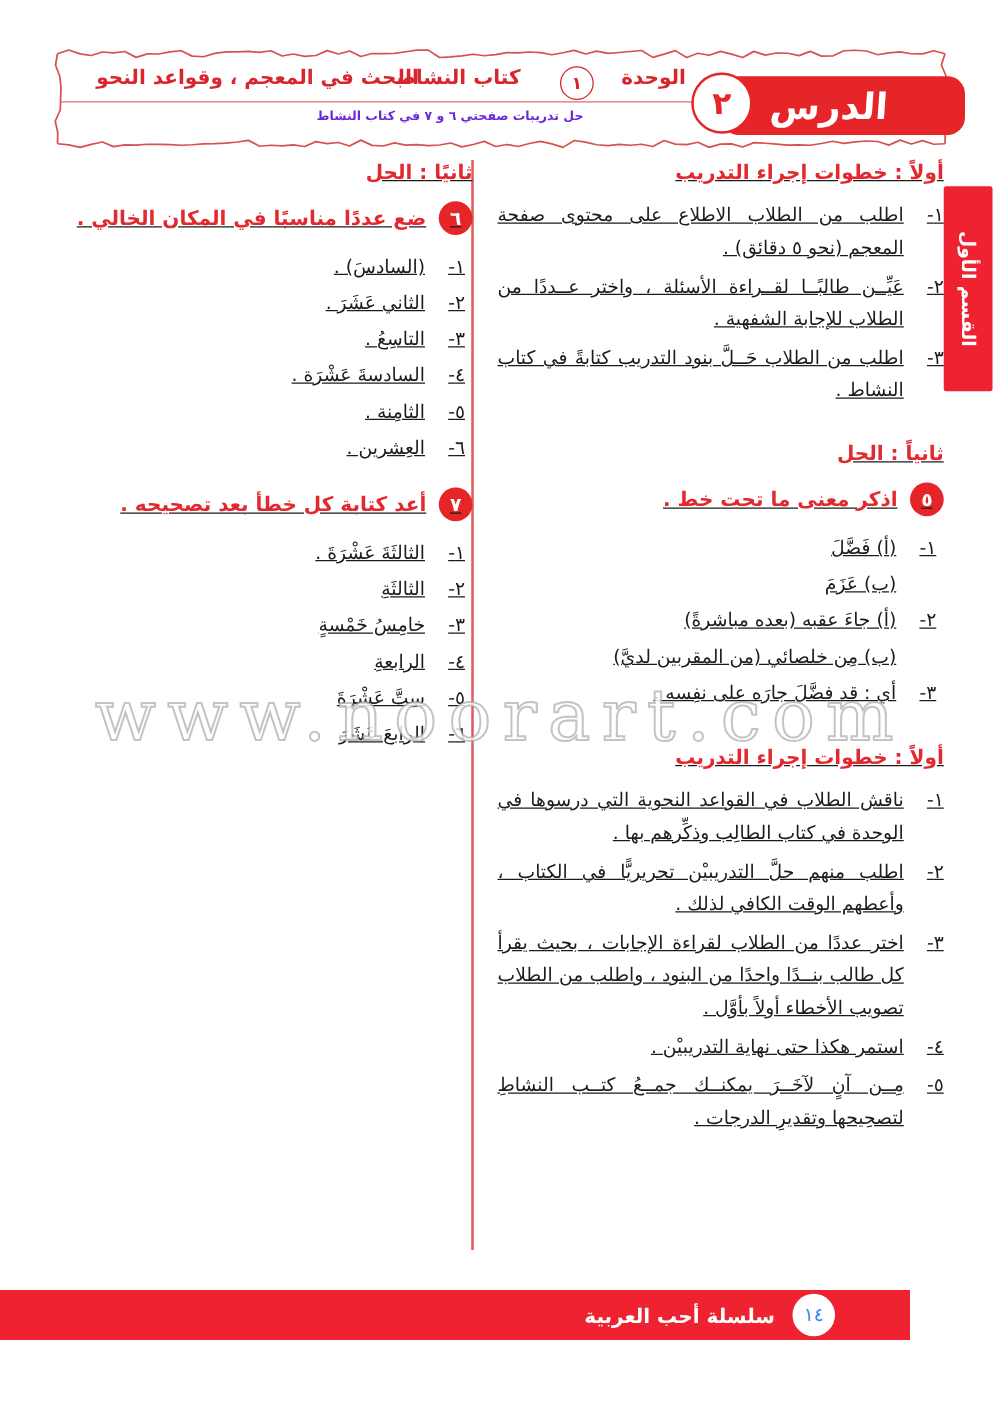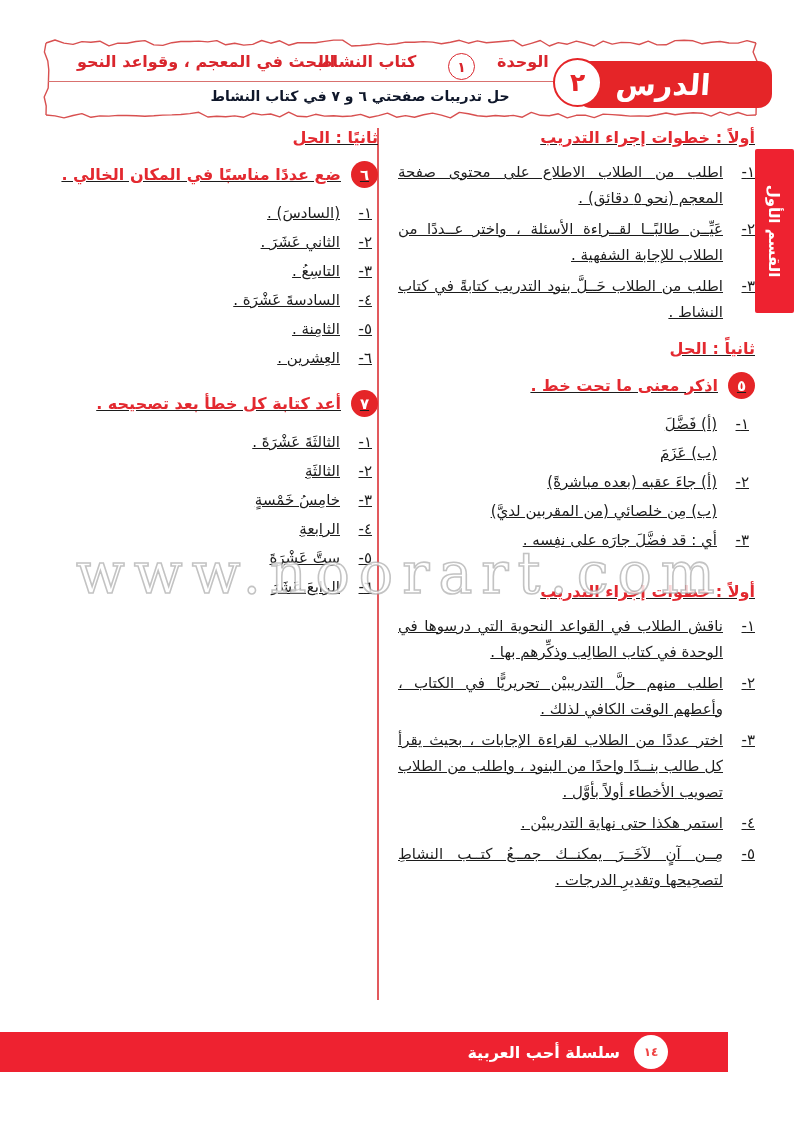--- a/index.html
+++ b/index.html
@@ -13,21 +13,21 @@
   .hdr-row1-item{position:absolute;top:14px;font-weight:bold;font-size:16px;color:#d9262d;white-space:nowrap;}
   #hdr-topic{left:8px;margin-left:29px;}
   #hdr-book{left:276px;}
   #hdr-unit{left:457px;}
   #hdr-unit-circle{
     position:absolute;left:408px;top:15px;width:25px;height:25px;border:1.6px solid #d9262d;
     border-radius:50%;display:flex;align-items:center;justify-content:center;
     color:#d9262d;font-weight:bold;font-size:14px;background:#fff;
   }
   #hdr-line{position:absolute;left:8px;top:43px;width:512px;height:0;border-top:1.4px solid #d9716f;}
-  #hdr-subtitle{position:absolute;left:0;top:50px;width:640px;text-align:center;font-size:14px;color:#0f172a;font-weight:bold;}
+  #hdr-subtitle{position:absolute;left:0;top:50px;width:640px;text-align:center;font-size:10px;color:#6d28d9;font-weight:bold;}
   
   #lesson-banner{position:absolute;left:553px;top:58px;width:219px;height:52px;}
   #lesson-rect{
     position:absolute;left:24px;top:3px;right:0;height:47px;background:#e52528;
     border-radius:14px;display:flex;align-items:center;justify-content:center;
   }
   #lesson-label{color:#ffffff;font-weight:bold;font-size:29px;padding-right:22px;transform:skewX(-4deg);}
   #lesson-circle{
     position:absolute;left:0;top:0;width:49px;height:49px;border-radius:50%;background:#ffffff;
     border:2px solid #e52528;box-sizing:border-box;display:flex;align-items:center;justify-content:center;
@@ -68,21 +68,21 @@
   #watermark{
     position:absolute;left:0;top:540px;width:800px;text-align:center;z-index:30;
     direction:ltr;font-family:"DejaVu Serif",serif;font-size:57px;letter-spacing:9px;
     color:rgba(255,255,255,0.82);-webkit-text-stroke:1.6px rgba(158,158,158,0.62);
     pointer-events:none;white-space:nowrap;
   }
   
   #footer-bar{position:absolute;left:0;top:1032px;width:728px;height:40px;background:#ee2230;}
   #footer-circle{
     position:absolute;right:60px;top:3px;width:34px;height:34px;border-radius:50%;background:#ffffff;
-    display:flex;align-items:center;justify-content:center;color:#ef4444;font-weight:bold;font-size:12px;
+    display:flex;align-items:center;justify-content:center;color:#3b82f6;font-weight:normal;font-size:15px;
   }
   #footer-series{
     position:absolute;right:108px;top:0;height:40px;display:flex;align-items:center;
     color:#ffffff;font-weight:bold;font-size:16px;
   }
 </style>
 </head>
 <body>
 
 <div id="page">
@@ -126,21 +126,21 @@
       <div class="step">
         <span class="num">٢-</span>
         <span class="txt">عَيِّــن طالبًــا لقــراءة الأسئلة ، واختر عــددًا من الطلاب للإجابة الشفهية .</span>
       </div>
       <div class="step">
         <span class="num">٣-</span>
         <span class="txt">اطلب من الطلاب حَــلَّ بنود التدريب كتابةً في كتاب النشاط .</span>
       </div>
     </div>
 
-    <div class="sec-heading" style="margin-top:14px;">ثانياً : الحل</div>
+    <div class="sec-heading" style="margin-top:28px;">ثانياً : الحل</div>
 
     <div class="ex-head">
       <span class="badge">٥</span>
       <span class="ex-title">اذكر معنى ما تحت خط .</span>
     </div>
 
     <div class="answers">
       <div class="step">
         <span class="num">١-</span>
         <span class="txt">(أ) فَضَّلَ</span>

